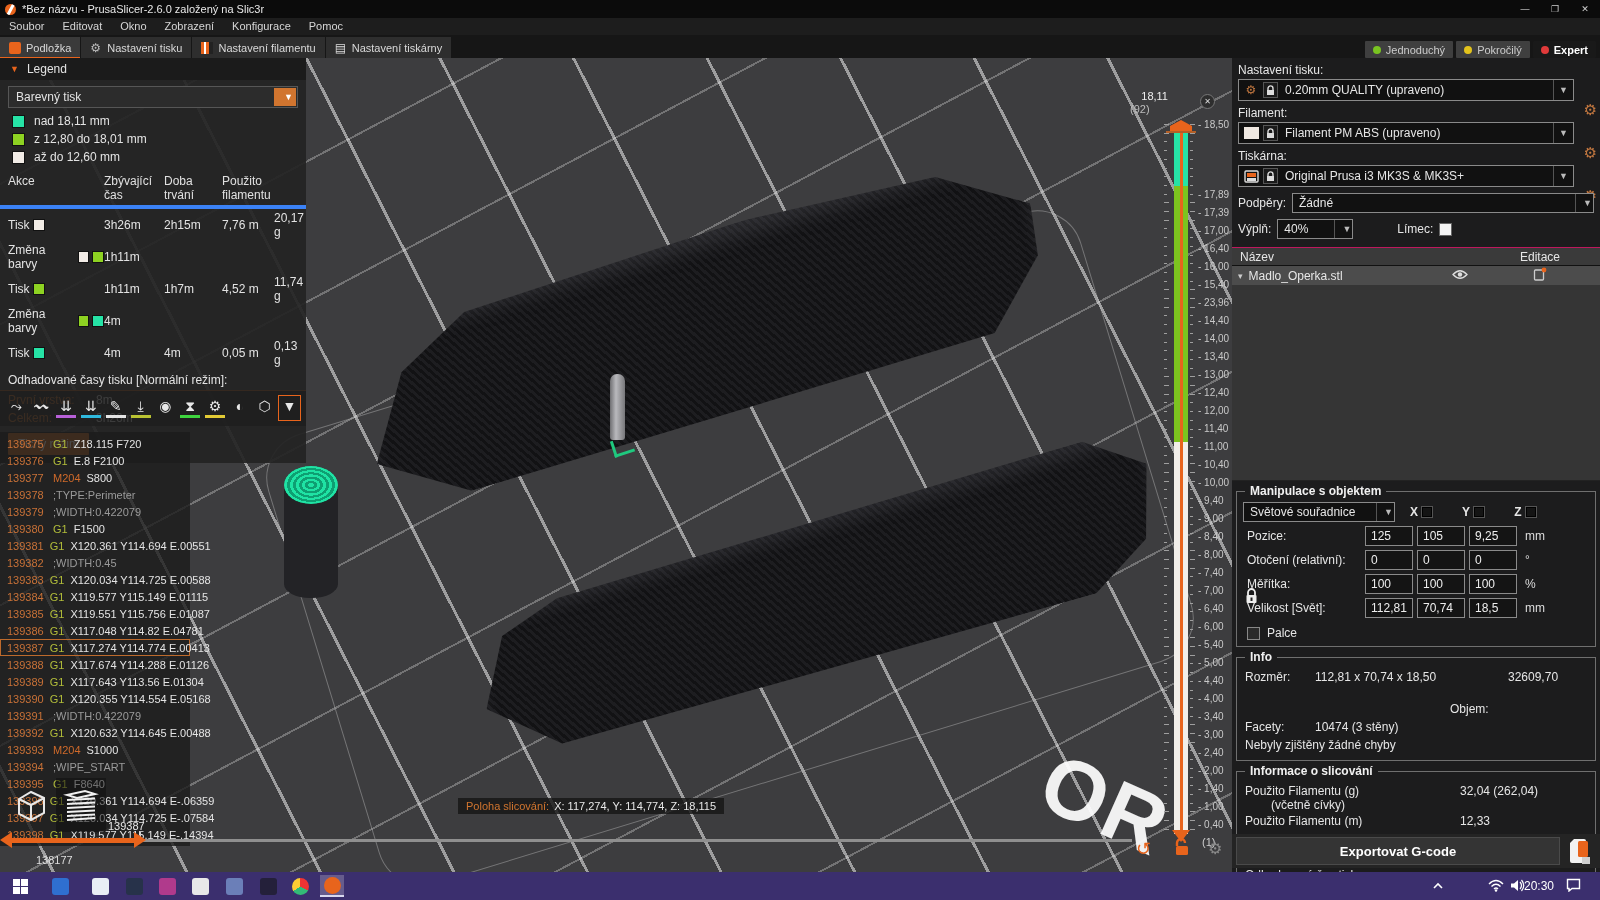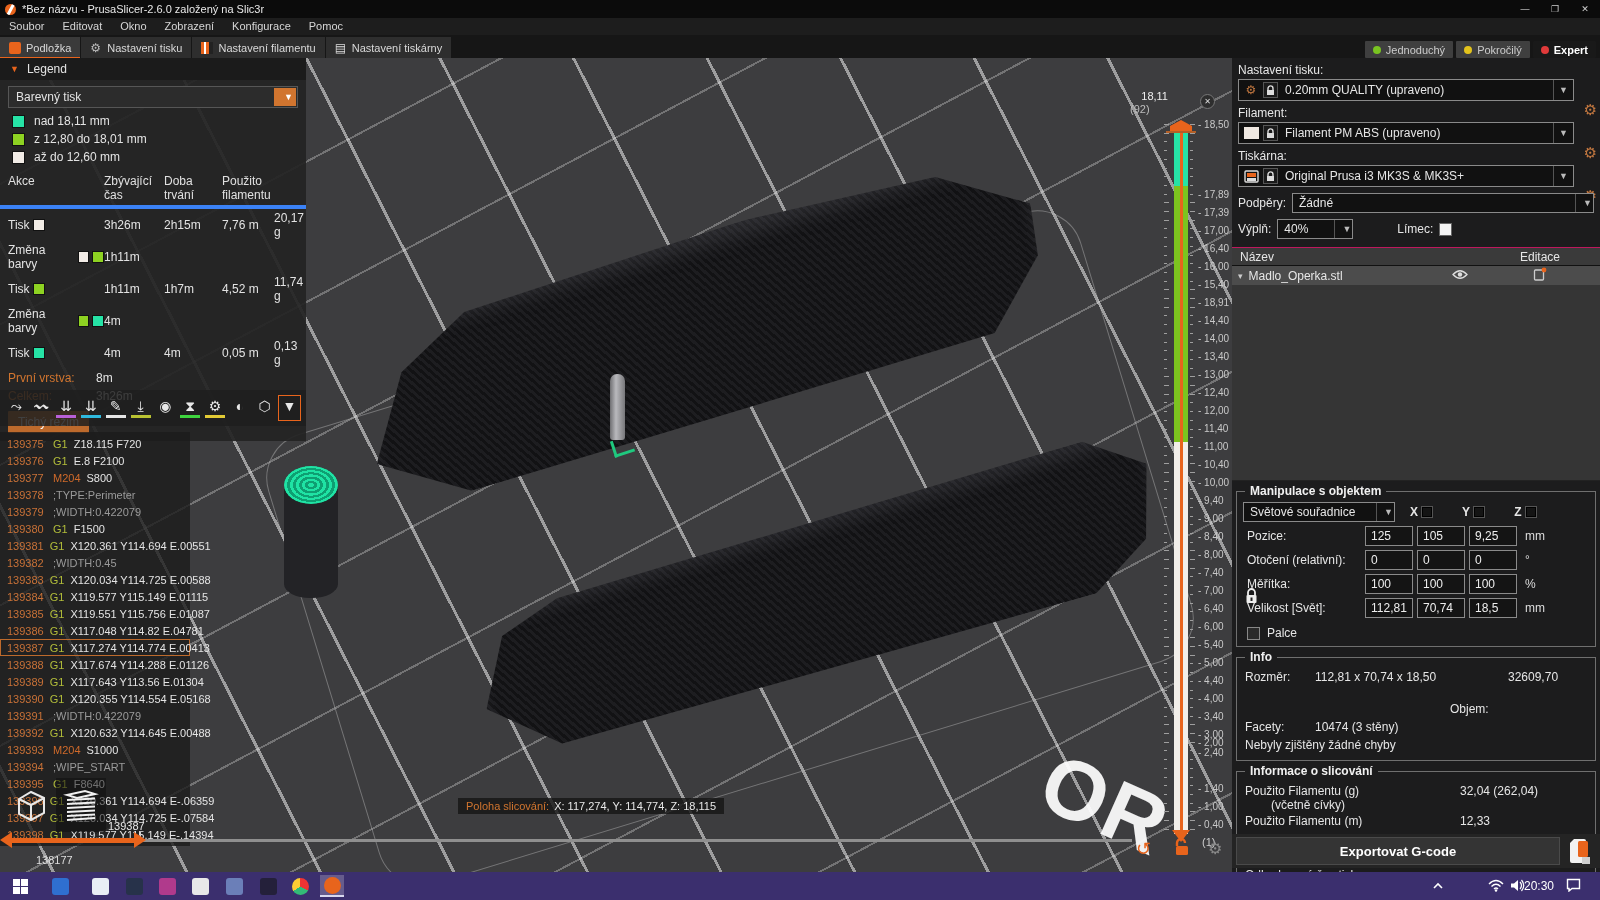--- a/index.html
+++ b/index.html
@@ -360,20 +360,21 @@
               <span>Tisk</span>
               <span class="swatch" style="background: rgb(38, 227, 166);"></span>
             </span>
             <span>4m</span>
             <span>4m</span>
             <span>0,05 m</span>
             <span>0,13 g</span>
           </div>
         </div>
     </div>
+    <div id="legend-est">Odhadované časy tisku [Normální režim]:</div>
     <div class="est-row">
         <span class="k">První vrstva:</span>
       <span>8m</span>
       </div>
     <div class="est-row">
         <span class="k">Celkem:</span>
       <span>3h26m</span>
       </div>
     <span id="stealth-btn">Tichý režim</span>
   </div>
@@ -753,21 +754,21 @@
         <div class="vtick" style="left: 60px; top: 762px; width: 5px;"></div>
         <div class="vtick" style="left: 34px; top: 770.7px; width: 5px;"></div>
         <div class="vtick" style="left: 60px; top: 770.7px; width: 5px;"></div>
         <div class="vlabel" style="top: 61px;">- 18,50</div>
         <div class="vlabel" style="top: 131px;">- 17,89</div>
         <div class="vlabel" style="top: 149px;">- 17,39</div>
         <div class="vlabel" style="top: 167px;">- 17,00</div>
         <div class="vlabel" style="top: 185px;">- 16,40</div>
         <div class="vlabel" style="top: 203px;">- 16,00</div>
         <div class="vlabel" style="top: 221px;">- 15,40</div>
-        <div class="vlabel" style="top: 239px;">- 18,91</div>
+        <div class="vlabel" style="top: 239px;">- 23,96</div>
         <div class="vlabel" style="top: 257px;">- 14,40</div>
         <div class="vlabel" style="top: 275px;">- 14,00</div>
         <div class="vlabel" style="top: 293px;">- 13,40</div>
         <div class="vlabel" style="top: 311px;">- 13,00</div>
         <div class="vlabel" style="top: 329px;">- 12,40</div>
         <div class="vlabel" style="top: 347px;">- 12,00</div>
         <div class="vlabel" style="top: 365px;">- 11,40</div>
         <div class="vlabel" style="top: 383px;">- 11,00</div>
         <div class="vlabel" style="top: 401px;">- 10,40</div>
         <div class="vlabel" style="top: 419px;">- 10,00</div>
@@ -779,21 +780,21 @@
         <div class="vlabel" style="top: 527px;">- 7,00</div>
         <div class="vlabel" style="top: 545px; text-align: center;">- 6,40</div>
         <div class="vlabel" style="top: 563px;">- 6,00</div>
         <div class="vlabel" style="top: 581px;">- 5,40</div>
         <div class="vlabel" style="top: 599px;">- 5,00</div>
         <div class="vlabel" style="top: 617px;">- 4,40</div>
         <div class="vlabel" style="top: 635px;">- 4,00</div>
         <div class="vlabel" style="top: 653px;">- 3,40</div>
         <div class="vlabel" style="top: 671px;">- 3,00</div>
         <div class="vlabel" style="top: 689px;">- 2,40</div>
-        <div class="vlabel" style="top: 679px;">- 2,00</div>
+        <div class="vlabel" style="top: 707px;">- 2,00</div>
         <div class="vlabel" style="top: 725px;">- 1,40</div>
         <div class="vlabel" style="top: 743px;">- 1,00</div>
         <div class="vlabel" style="top: 761px;">- 0,40</div>
       </div>
     <div id="vthumb-bar"></div>
     <div id="vthumb"></div>
     <div id="vthumb-label">18,11</div>
     <div id="vthumb-sub">(92)</div>
     <div id="vclose">✕</div>
     <div id="vbottom"></div>

